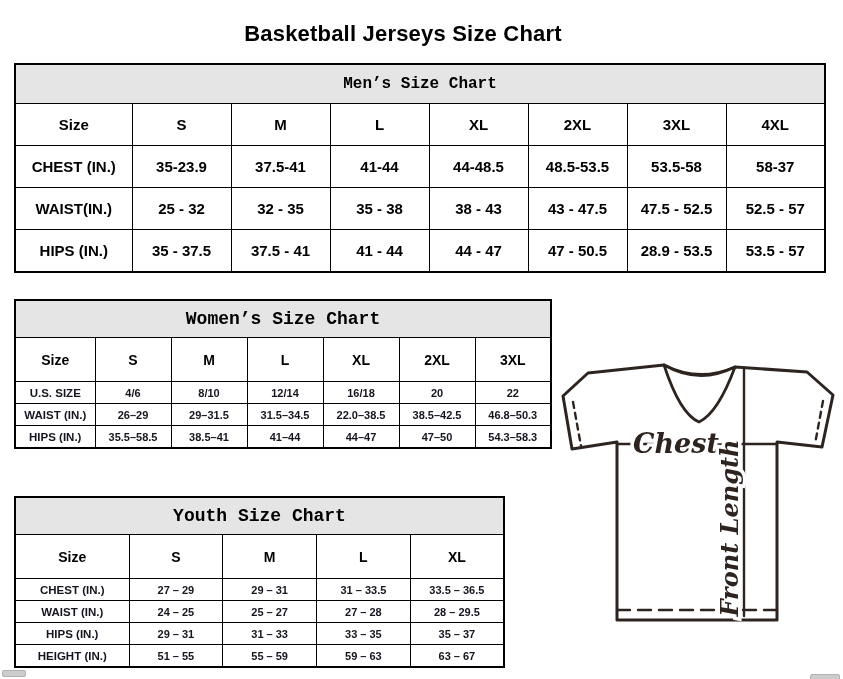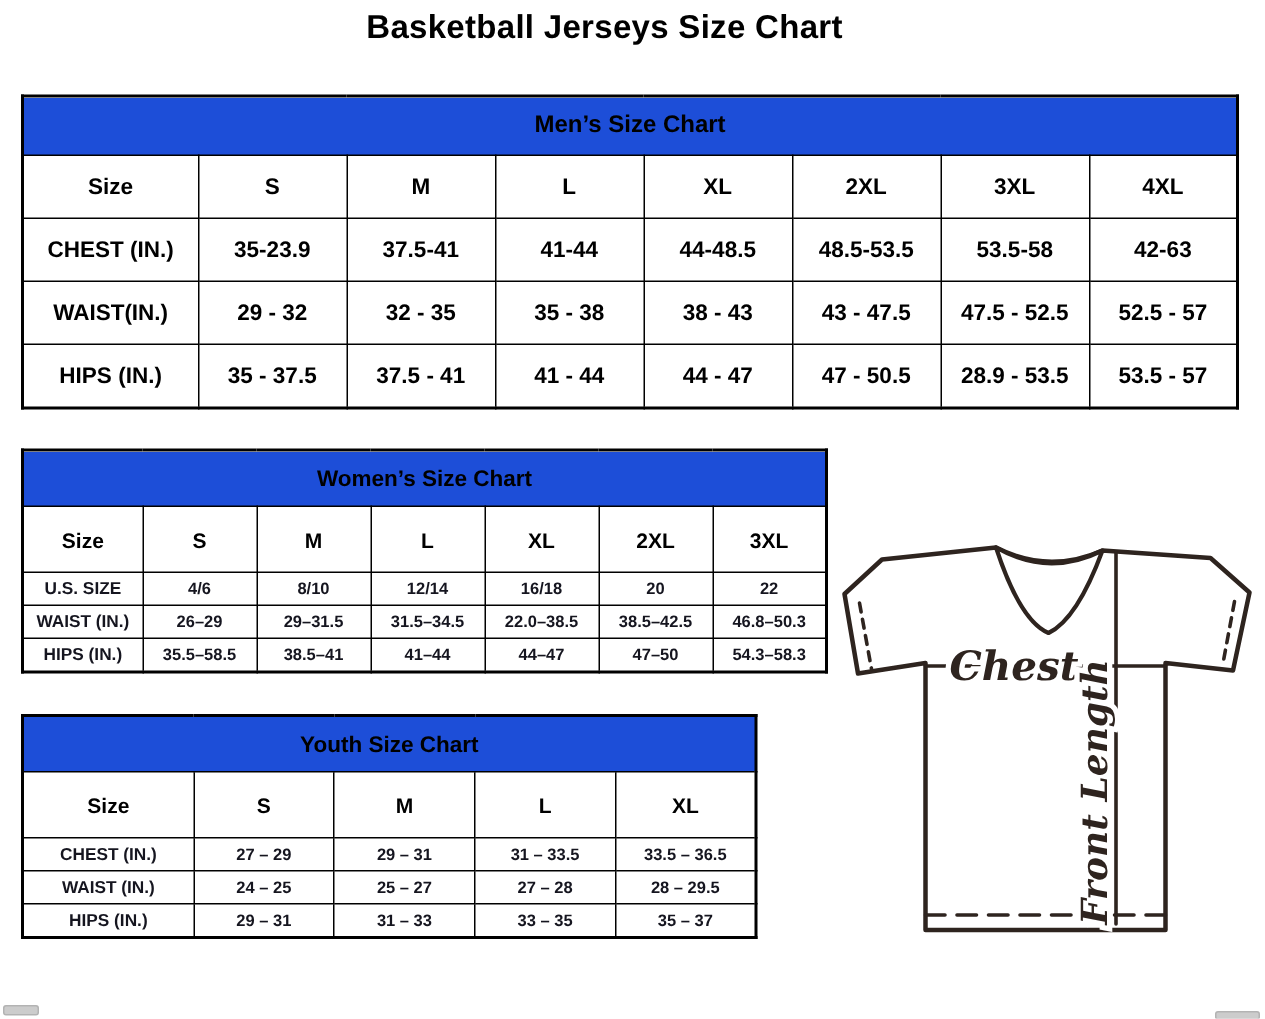--- a/index.html
+++ b/index.html
@@ -1,41 +1,41 @@
 <!DOCTYPE html>
 <html><head>
 <meta charset="utf-8">
 <style>
   html,body{margin:0;padding:0;}
   body{
     width:843px;height:679px;position:relative;overflow:hidden;
     background:#ffffff;font-family:"Liberation Sans",sans-serif;
   }
   #page-title{
-    position:absolute;left:0;top:5px;width:806px;text-align:center;
+    position:absolute;left:0;top:21px;width:806px;text-align:center;
     font-size:22px;font-weight:bold;color:#000;letter-spacing:.2px;
   }
   .tbl-wrap{position:absolute;}
   #w-mens{left:14px;top:63px;width:812px;}
   #w-womens{left:14px;top:299px;width:538px;}
-  #w-youth{left:14px;top:476px;width:491px;}
+  #w-youth{left:14px;top:496px;width:491px;}
   table.tbl{
     border-collapse:collapse;table-layout:fixed;width:100%;
     font-family:"Liberation Sans",sans-serif;font-weight:bold;color:#000;
     border:2px solid #000;
   }
   table.tbl th,table.tbl td{
     border:1.5px solid #000;padding:0;text-align:center;vertical-align:middle;
     overflow:hidden;white-space:nowrap;
   }
-  table.tbl .band{background:#1d4ed8;}
+  table.tbl .band{background:#e5e5e5;font-family:Liberation Mono, monospace;}
   #t-mens .band{height:38px;font-size:16px;}
   #t-mens .colhead{height:41px;font-size:15px;}
   #t-mens tbody th,#t-mens tbody td{height:41px;font-size:15px;}
-  #t-womens .band,#t-youth .band{height:36px;font-size:15px;}
+  #t-womens .band,#t-youth .band{height:36px;font-size:18px;}
   #t-womens .colhead,#t-youth .colhead{height:43px;font-size:14px;}
   #t-womens tbody th,#t-womens tbody td,
   #t-youth tbody th,#t-youth tbody td{height:21px;font-size:11px;color:#15151f;}
   #t-womens tbody th,#t-youth tbody th{font-size:11.5px;text-align:center;}
   #jersey{position:absolute;left:558px;top:358px;width:280px;height:276px;}
   #jersey text{
     font-family:"DejaVu Serif","Liberation Serif",serif;
     font-weight:bold;font-style:italic;fill:#2e241f;
     paint-order:stroke;stroke:#ffffff;stroke-width:7px;
   }
@@ -77,25 +77,25 @@
       </thead>
       <tbody>
         <tr>
           <th class="rowlabel">CHEST (IN.)</th>
           <td>35-23.9</td>
           <td>37.5-41</td>
           <td>41-44</td>
           <td>44-48.5</td>
           <td>48.5-53.5</td>
           <td>53.5-58</td>
-          <td>42-63</td>
+          <td>58-37</td>
         </tr>
         <tr>
           <th class="rowlabel">WAIST(IN.)</th>
-          <td>29 - 32</td>
+          <td>25 - 32</td>
           <td>32 - 35</td>
           <td>35 - 38</td>
           <td>38 - 43</td>
           <td>43 - 47.5</td>
           <td>47.5 - 52.5</td>
           <td>52.5 - 57</td>
         </tr>
         <tr>
           <th class="rowlabel">HIPS (IN.)</th>
           <td>35 - 37.5</td>
@@ -203,20 +203,27 @@
           <td>27 – 28</td>
           <td>28 – 29.5</td>
         </tr>
         <tr>
           <th class="rowlabel">HIPS (IN.)</th>
           <td>29 – 31</td>
           <td>31 – 33</td>
           <td>33 – 35</td>
           <td>35 – 37</td>
         </tr>
+        <tr>
+          <th class="rowlabel">HEIGHT (IN.)</th>
+          <td>51 – 55</td>
+          <td>55 – 59</td>
+          <td>59 – 63</td>
+          <td>63 – 67</td>
+        </tr>
       </tbody>
     </table>
 </div>
 
 <svg id="jersey" viewBox="0 0 280 276" xmlns="http://www.w3.org/2000/svg">
   <g fill="#ffffff" stroke="#2e241f" stroke-width="3" stroke-linejoin="round" stroke-linecap="round">
 
     <path d="M106,7 L30,15 L5,38 L14,91 L59,84 L59,262 L219,262 L219,84 L264,89 L275,37 L249,14 L177,9
              Q141,25 106,7 Z"></path>
 

